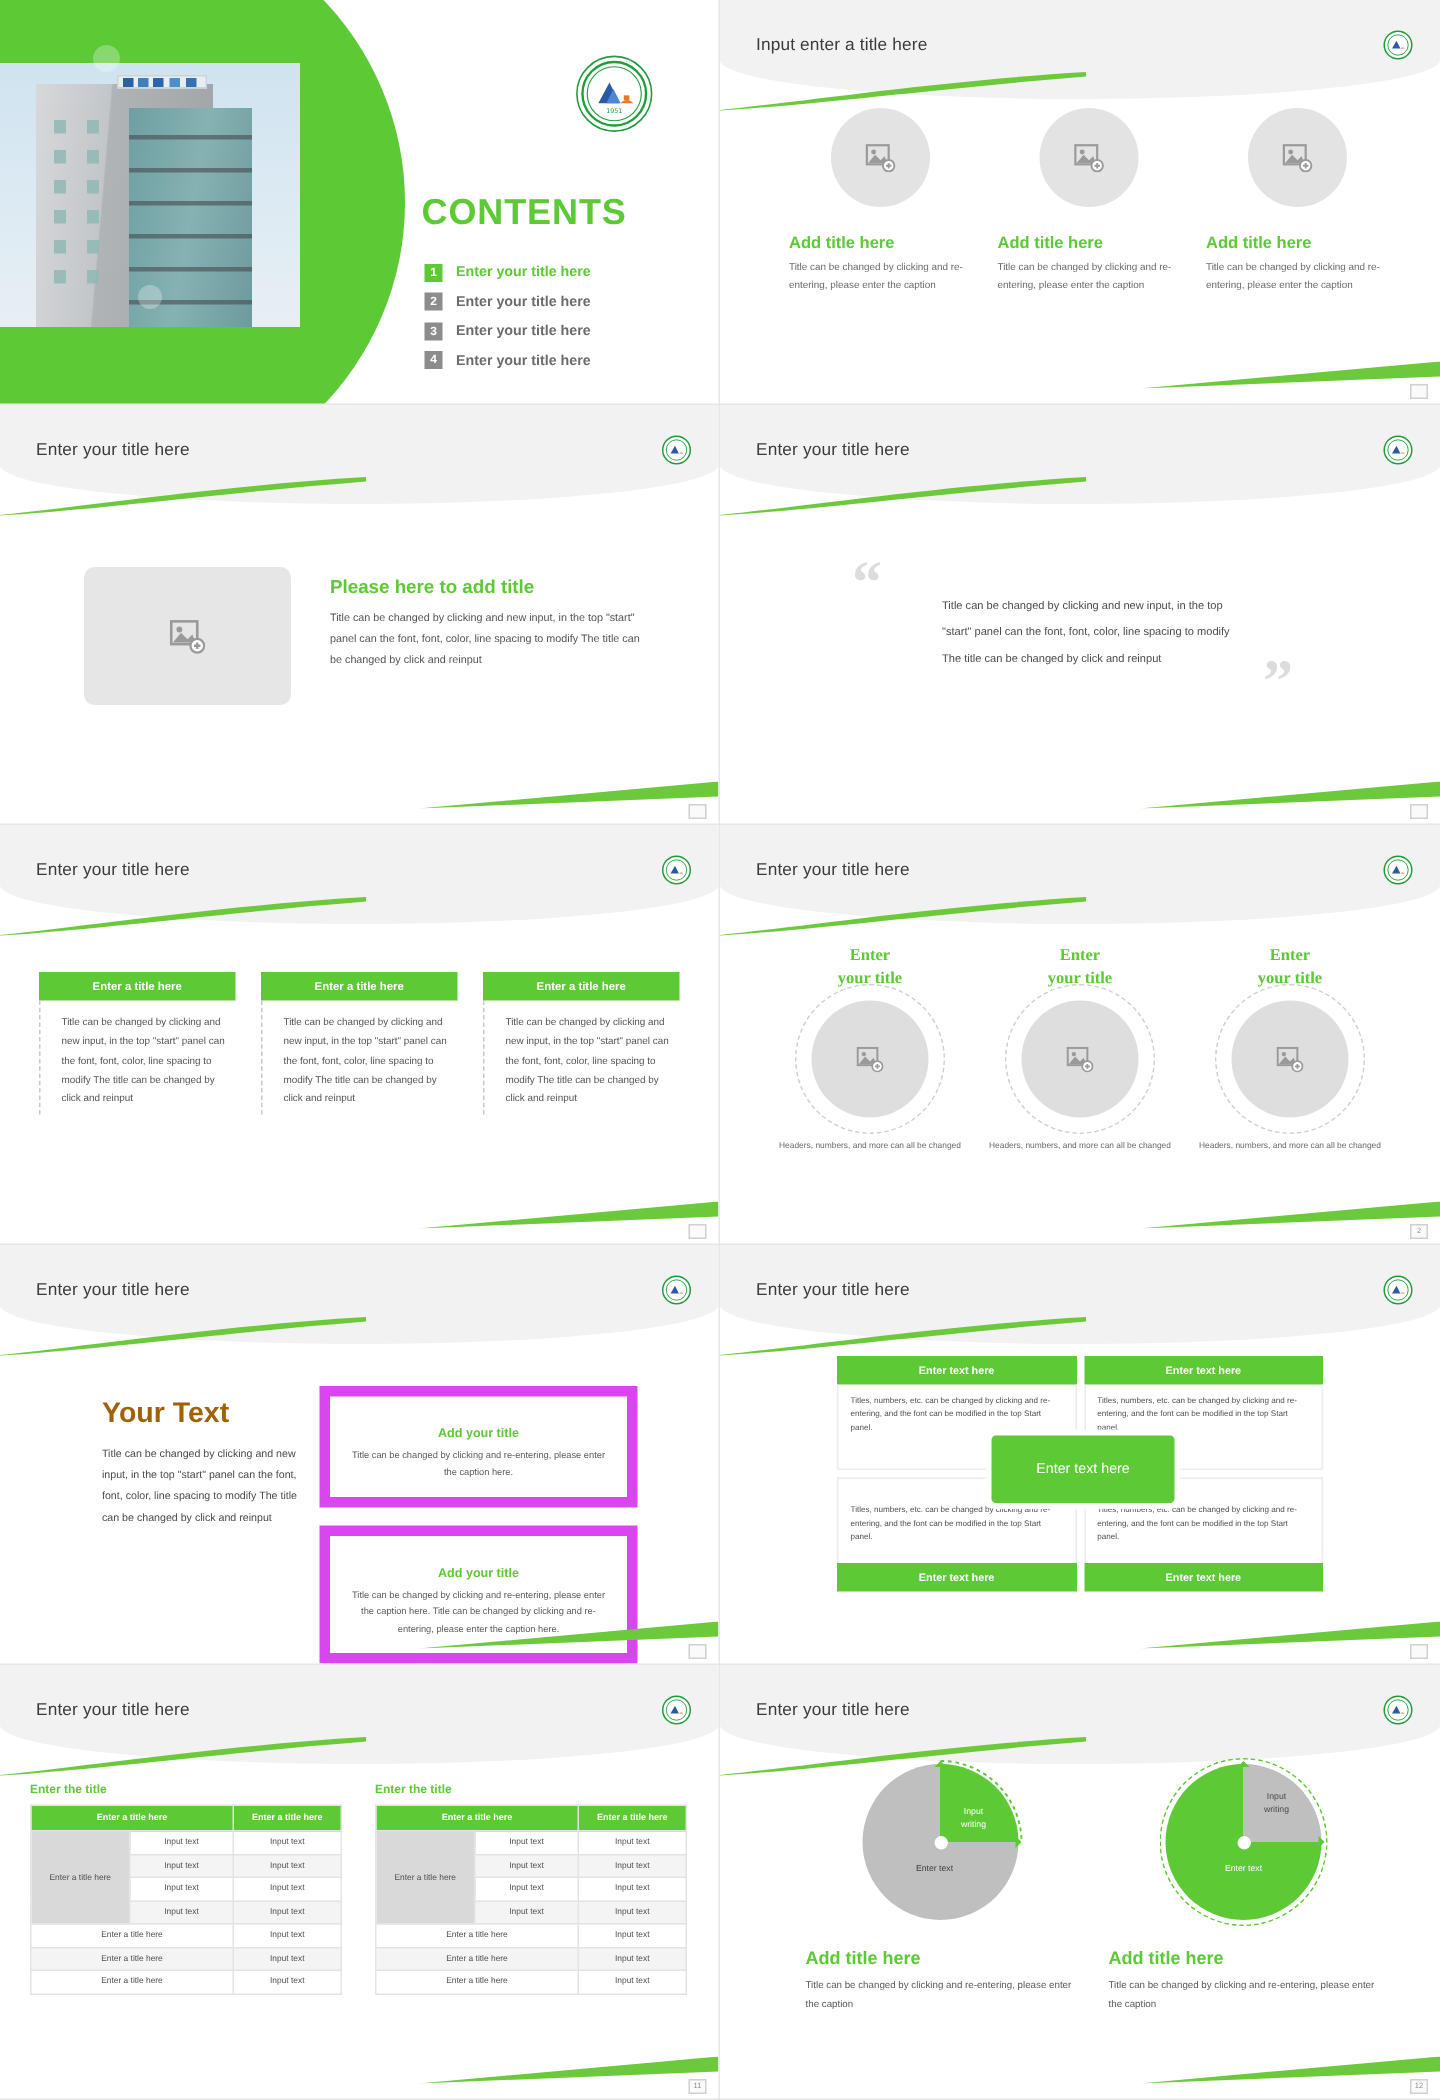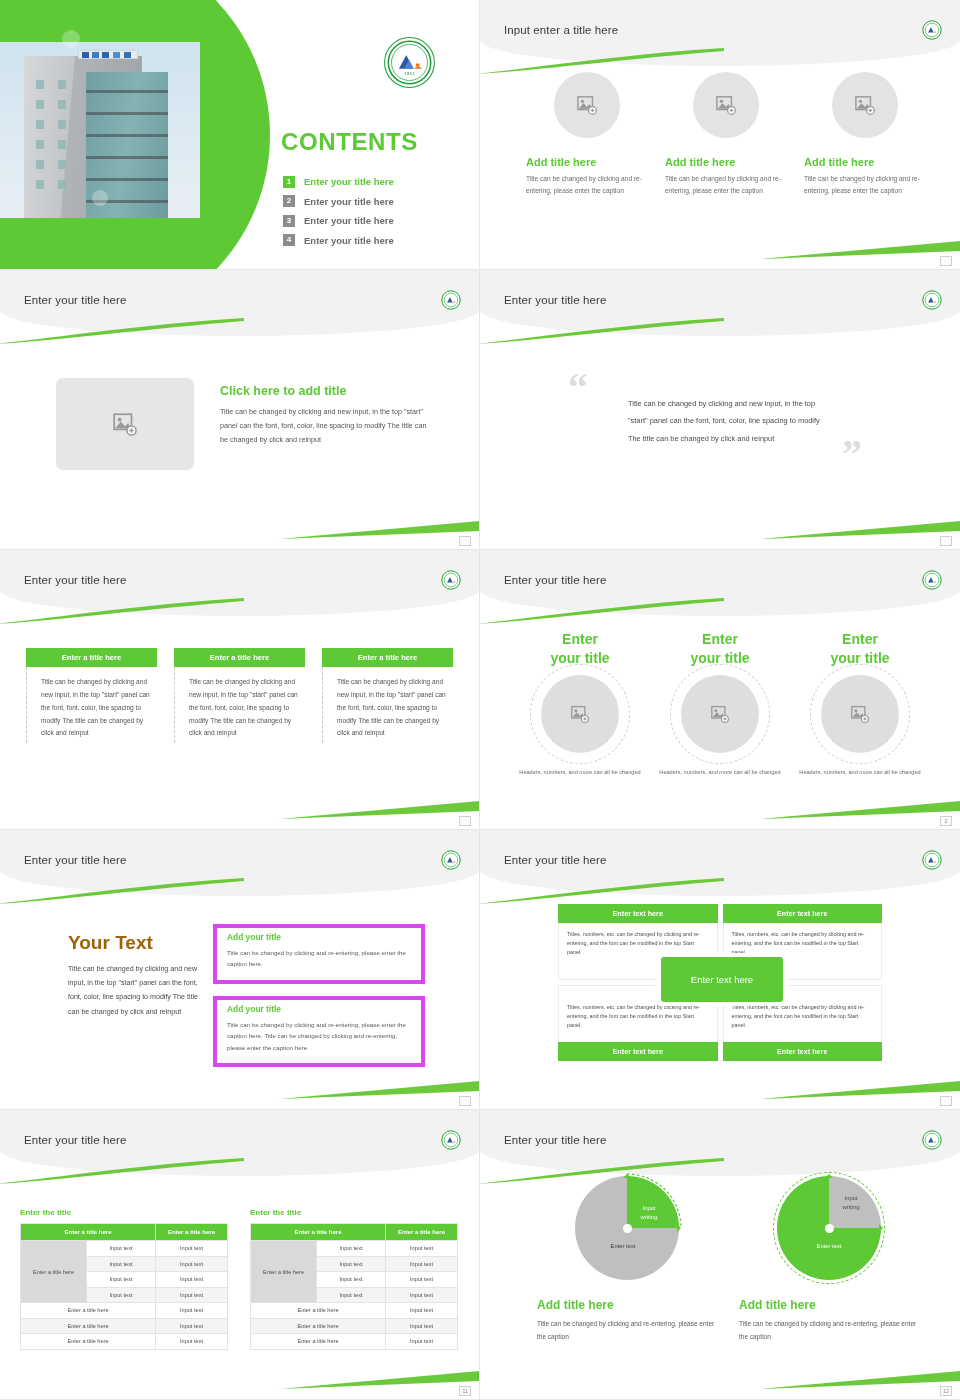--- a/index.html
+++ b/index.html
@@ -90,55 +90,55 @@
   .cols3 .col { width:131px; }
   .cols3 .hd { background:#5cc935; color:#fff; font-size:7.6px; font-weight:bold;
     text-align:center; padding:5px 0; }
   .cols3 .bd { border-left:1px dashed #c8c8c8; padding:9px 0 0 14px;
     font-size:6.6px; color:#545454; line-height:1.95; min-height:76px; }
 
   
   .dash3 { position:absolute; left:38px; top:80px; right:38px; display:flex;
     justify-content:space-between; z-index:4; }
   .dash3 .cell { width:124px; text-align:center; position:relative; }
-  .dash3 .ct { font-size:14px; font-weight:bold; color:#5cc935; line-height:1.35;
-    margin-bottom:2px; position:relative; z-index:3; }
+  .dash3 .ct { font-size:11px; font-weight:bold; color:#5cc935; line-height:1.35;
+    margin-bottom:2px; position:relative; z-index:3;font-family:Liberation Serif, serif; }
   .dash3 .ring { width:100px; height:100px; border-radius:50%;
     border:1px dashed #cfcfcf; margin:-6px auto 0; display:flex;
     align-items:center; justify-content:center; }
   .dash3 .disk { width:78px; height:78px; border-radius:50%; background:#dedede;
     display:flex; align-items:center; justify-content:center; }
   .dash3 .cd { font-size:5.6px; color:#6b6b6b; line-height:1.65; margin-top:4px; }
 
   
   .s7-l { position:absolute; left:68px; top:102px; width:130px; z-index:4; }
   .s7-h { font-size:19px; font-weight:bold; color:#a16207; margin-bottom:8px; }
   .s7-p { font-size:7.1px; color:#4a4a4a; line-height:2.0; }
   .s7-r { position:absolute; left:213px; top:94px; width:212px; z-index:4; }
-  .s7-box { border:4px solid #d946ef; padding:4px 10px 10px; margin-bottom:12px; }
+  .s7-box { border:7px solid #d946ef; padding:19px 10px 10px; margin-bottom:12px;text-align:center; }
   .s7-bh { font-size:8.4px; font-weight:bold; color:#5cc935; margin-bottom:5px; }
   .s7-bp { font-size:6.2px; color:#5a5a5a; line-height:1.85; }
 
   
   .mx { position:absolute; left:78px; top:74px; width:324px; z-index:4; }
   .mx-row { display:flex; gap:5px; }
   .mx-cell { width:159.5px; }
   .mx-hd { background:#5cc935; color:#fff; font-size:7.2px; font-weight:bold;
     text-align:center; padding:5px 0; }
   .mx-bd { border:1px solid #ececec; border-top:none; padding:7px 8px;
     font-size:5.4px; color:#4f4f4f; line-height:1.62; height:57px; }
   .mx-bd2 { border:1px solid #ececec; border-bottom:none; padding:17px 8px 7px;
     font-size:5.4px; color:#4f4f4f; line-height:1.62; height:57px; }
   .mx-center { position:absolute; left:103px; top:53px; width:122px; height:45px;
     background:#5cc935; color:#fff; font-size:9.5px; border-radius:3px;
     display:flex; align-items:center; justify-content:center; z-index:6;
     box-shadow:0 0 0 4px rgba(255,255,255,.95); }
 
   
-  .tblwrap { position:absolute; top:98px; z-index:4; }
+  .tblwrap { position:absolute; top:78px; z-index:4; }
   .tbl-cap { font-size:8px; font-weight:bold; color:#5cc935; margin-bottom:6px; }
   table.t { border-collapse:collapse; table-layout:fixed; }
   table.t td, table.t th { border:1px solid #e3e3e3; font-size:5.6px; color:#4f4f4f;
     text-align:center; height:15.5px; font-weight:normal; }
   table.t th { background:#5cc935; color:#fff; font-weight:bold; font-size:6px;
     height:17px; }
   table.t td.merge { background:#d9d9d9; }
   table.t tr.alt td { background:#f4f4f4; }
 
   
@@ -319,21 +319,21 @@
     <div class="s3-img">
       <svg width="26" height="24" viewBox="0 0 24 22">
         <rect x="2" y="2" width="16" height="14" fill="none" stroke="#9a9a9a" stroke-width="1.6"></rect>
         <circle cx="7" cy="7" r="1.8" fill="#9a9a9a"></circle>
         <path d="M3 15 L8 9 L12 13 L15 10 L17 15 Z" fill="#9a9a9a"></path>
         <circle cx="18" cy="17" r="4.2" fill="#fff" stroke="#9a9a9a" stroke-width="1.4"></circle>
         <path d="M18 15 v4 M16 17 h4" stroke="#9a9a9a" stroke-width="1.4"></path>
       </svg>
     </div>
     <div class="s3-txt">
-      <div class="s3-h">Click here to add title</div>
+      <div class="s3-h">Please here to add title</div>
       <div class="s3-p">Title can be changed by clicking and new input, in the top "start" panel can the font, font, color, line spacing to modify The title can be changed by click and reinput</div>
     </div>
     <div class="pagebadge"></div>
   </div>
 
   <div class="slide col2">
     <div class="sl-head"></div>
     <div class="sl-head-curve"></div>
     <div class="sl-title">Enter your title here</div>
     <svg class="sl-logo" viewBox="0 0 100 100">

